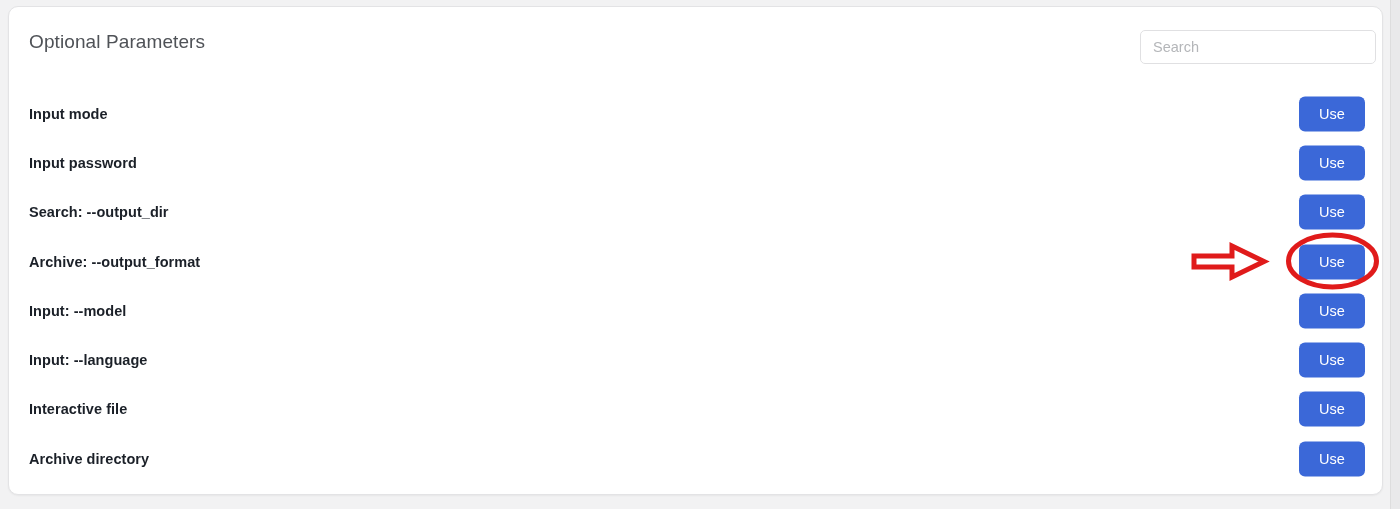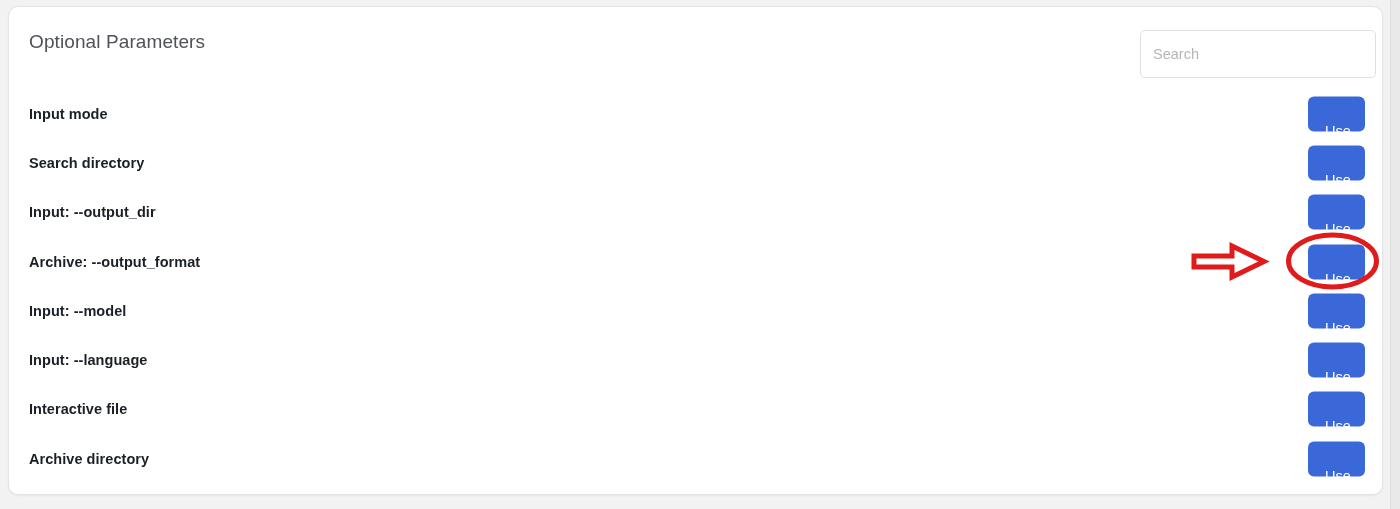--- a/index.html
+++ b/index.html
@@ -62,21 +62,21 @@
     color: #4f5257;
     letter-spacing: 0.1px;
     white-space: nowrap;
   }
 
   .search-input {
     position: absolute;
     left: 1131px;
     top: 23px;
     width: 236px;
-    height: 48px;
+    height: 34px;
     box-sizing: border-box;
     padding: 0 12px;
     font-family: "Liberation Sans", sans-serif;
     font-size: 14.5px;
     color: #333333;
     background: #ffffff;
     border: 1px solid #e0e0e2;
     border-radius: 5px;
     outline: none;
   }
@@ -107,32 +107,32 @@
     color: #1b2028;
     white-space: nowrap;
     letter-spacing: 0.05px;
   }
 
   .use-btn {
     position: absolute;
     right: 17px;
     top: 50%;
     transform: translateY(-50%);
-    width: 57px;
+    width: 66px;
     height: 35px;
     background: #3b68d8;
     color: #ffffff;
     border: none;
     border-radius: 6px;
     font-family: "Liberation Sans", sans-serif;
     font-size: 14.5px;
     font-weight: 400;
     line-height: 35px;
     text-align: center;
-    padding: 17px;
+    padding: 0;
     cursor: pointer;
   }
 
   
   .annotation {
     position: absolute;
     left: 0;
     top: 0;
     width: 1400px;
     height: 509px;
@@ -155,26 +155,26 @@
     </div>
 
     <div class="rows">
 
       <div class="row">
         <div class="row-label">Input mode</div>
         <button class="use-btn">Use</button>
       </div>
 
       <div class="row">
-        <div class="row-label">Search directory</div>
-        <button class="use-btn">Use</button>
-      </div>
-
-      <div class="row">
-        <div class="row-label">Input: --output_dir</div>
+        <div class="row-label">Input password</div>
+        <button class="use-btn">Use</button>
+      </div>
+
+      <div class="row">
+        <div class="row-label">Search: --output_dir</div>
         <button class="use-btn">Use</button>
       </div>
 
       <div class="row">
         <div class="row-label">Archive: --output_format</div>
         <button class="use-btn">Use</button>
       </div>
 
       <div class="row">
         <div class="row-label">Input: --model</div>

